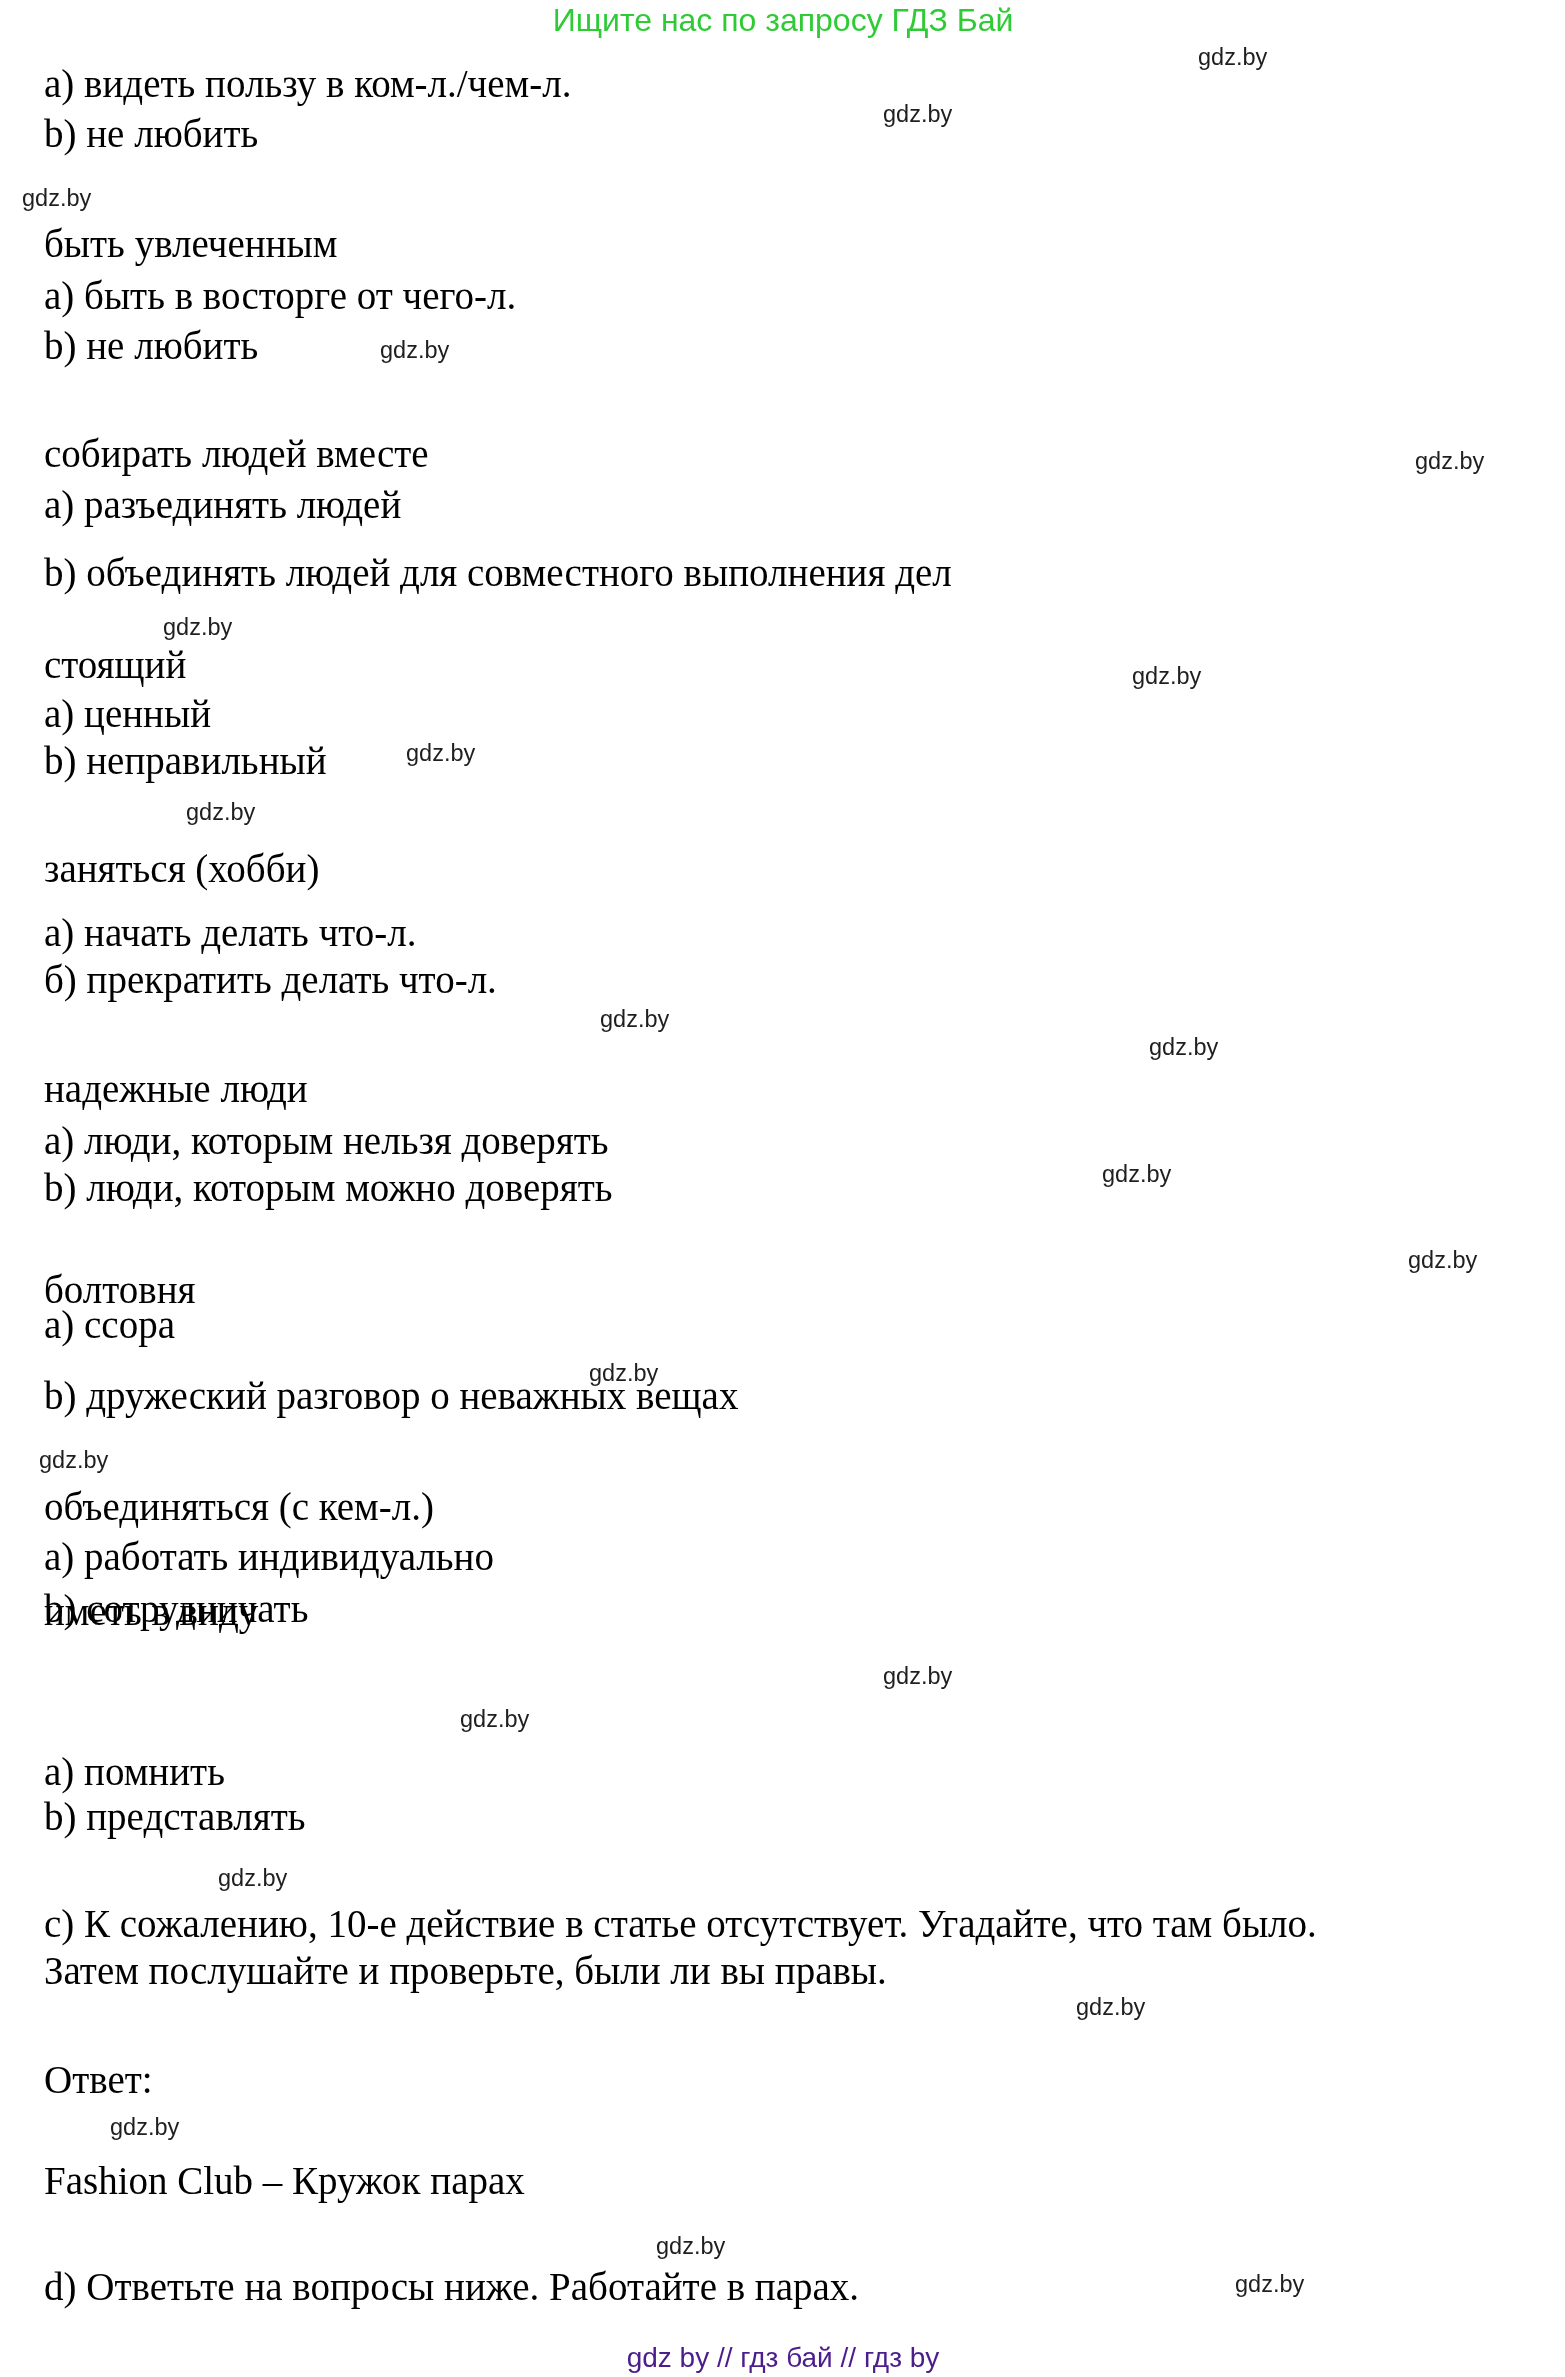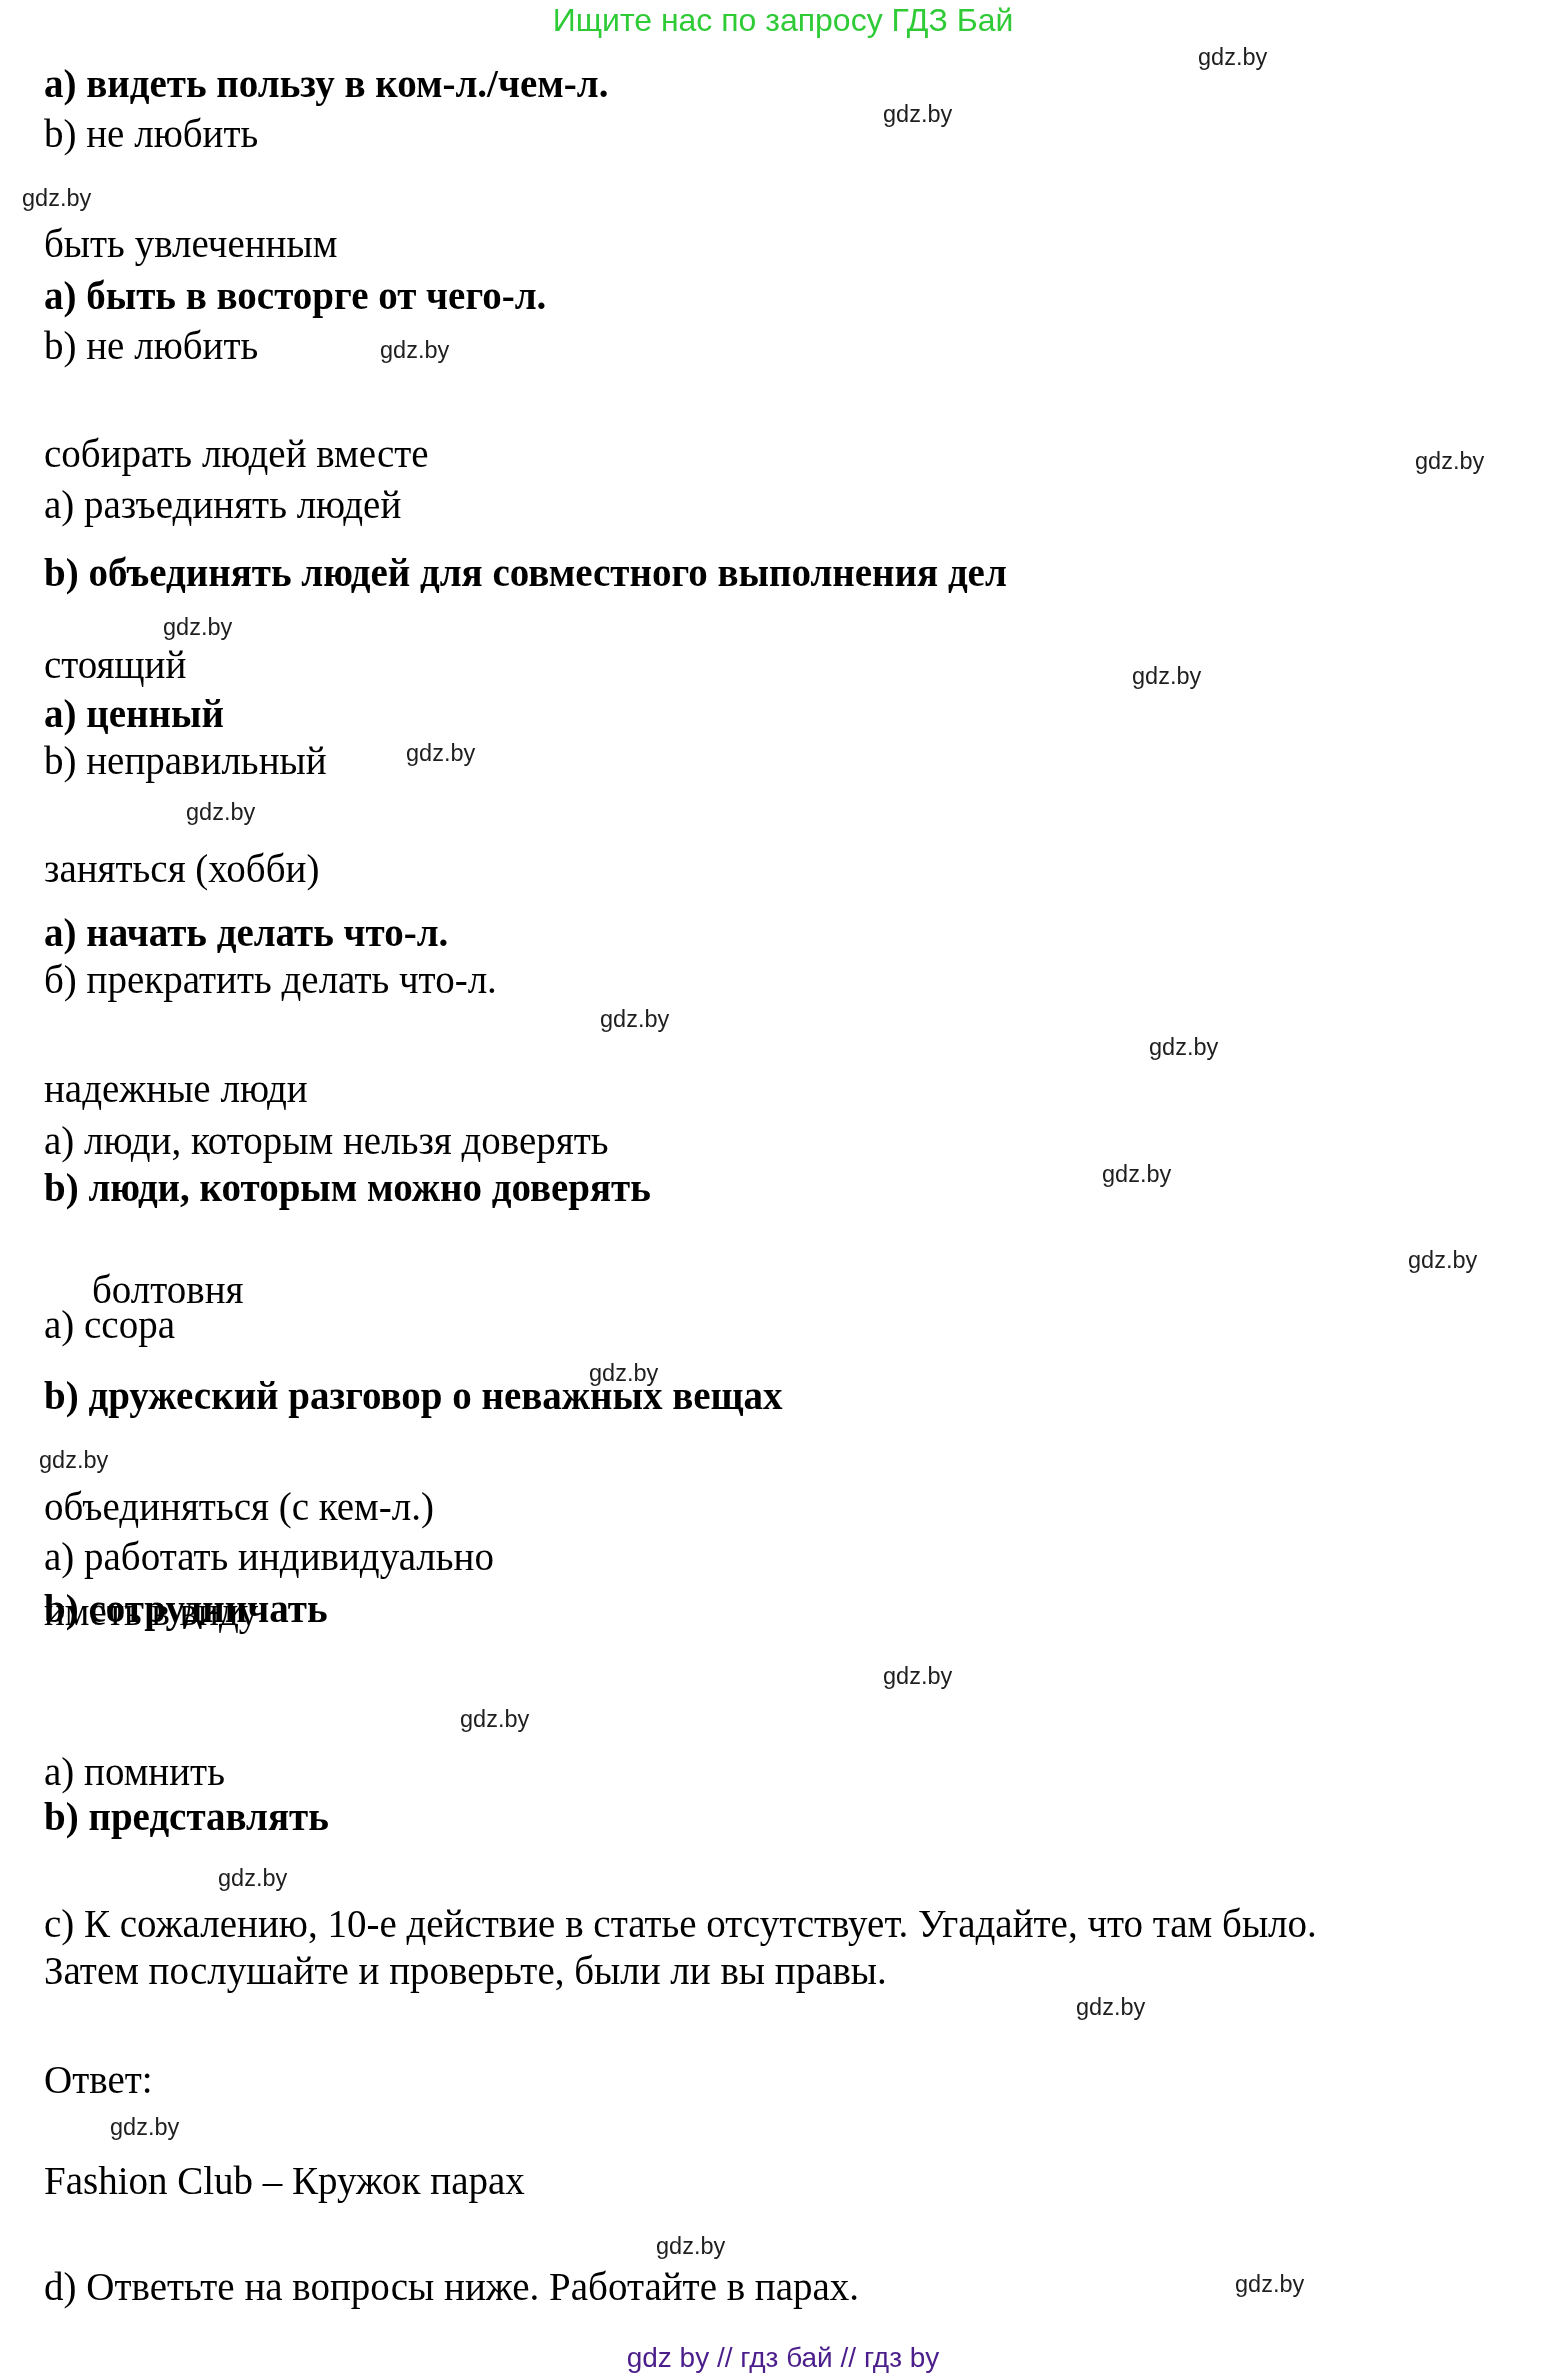--- a/index.html
+++ b/index.html
@@ -39,21 +39,21 @@
     white-space: nowrap;
   }
   .line {
     position: absolute;
     left: 44px;
     font-size: 39px;
     line-height: 1.05;
     color: var(--text-color, #000);
     white-space: nowrap;
   }
-  .line.bold { font-weight: bold; }
+  .line.bold { font-weight: normal; }
   .wm {
     position: absolute;
     font-family: "Liberation Sans", sans-serif;
     font-size: 23.5px;
     line-height: 1.05;
     color: var(--wm-color, #1f1f1f);
     white-space: nowrap;
   }
 </style>
 </head>
@@ -73,21 +73,21 @@
       <div class="line bold" style="top: 537px; margin-top: 16px;">b) объединять людей для совместного выполнения дел</div>
       <div class="line" style="top: 645px;">стоящий</div>
       <div class="line bold" style="top: 694px;">а) ценный</div>
       <div class="line" style="top: 741px;">b) неправильный</div>
       <div class="line" style="top: 849px;">заняться (хобби)</div>
       <div class="line bold" style="top: 913px;">а) начать делать что-л.</div>
       <div class="line" style="top: 960px;">б) прекратить делать что-л.</div>
       <div class="line" style="top: 1069px;">надежные люди</div>
       <div class="line" style="top: 1121px;">а) люди, которым нельзя доверять</div>
       <div class="line bold" style="top: 1168px;">b) люди, которым можно доверять</div>
-      <div class="line" style="top: 1270px; margin-left: 48px;">болтовня</div>
+      <div class="line" style="top: 1270px;">болтовня</div>
       <div class="line" style="top: 1305px; text-align: center;">а) ссора</div>
       <div class="line bold" style="top: 1376px;">b) дружеский разговор о неважных вещах</div>
       <div class="line" style="top: 1487px;">объединяться (с кем-л.)</div>
       <div class="line" style="top: 1537px;">а) работать индивидуально</div>
       <div class="line bold" style="top: 1589px;">b) сотрудничать</div>
       <div class="line" style="top: 1592px;">иметь в виду</div>
       <div class="line" style="top: 1752px;">а) помнить</div>
       <div class="line bold" style="top: 1797px;">b) представлять</div>
       <div class="line" style="top: 1904px;">c) К сожалению, 10-е действие в статье отсутствует. Угадайте, что там было.</div>
       <div class="line" style="top: 1951px;">Затем послушайте и проверьте, были ли вы правы.</div>

